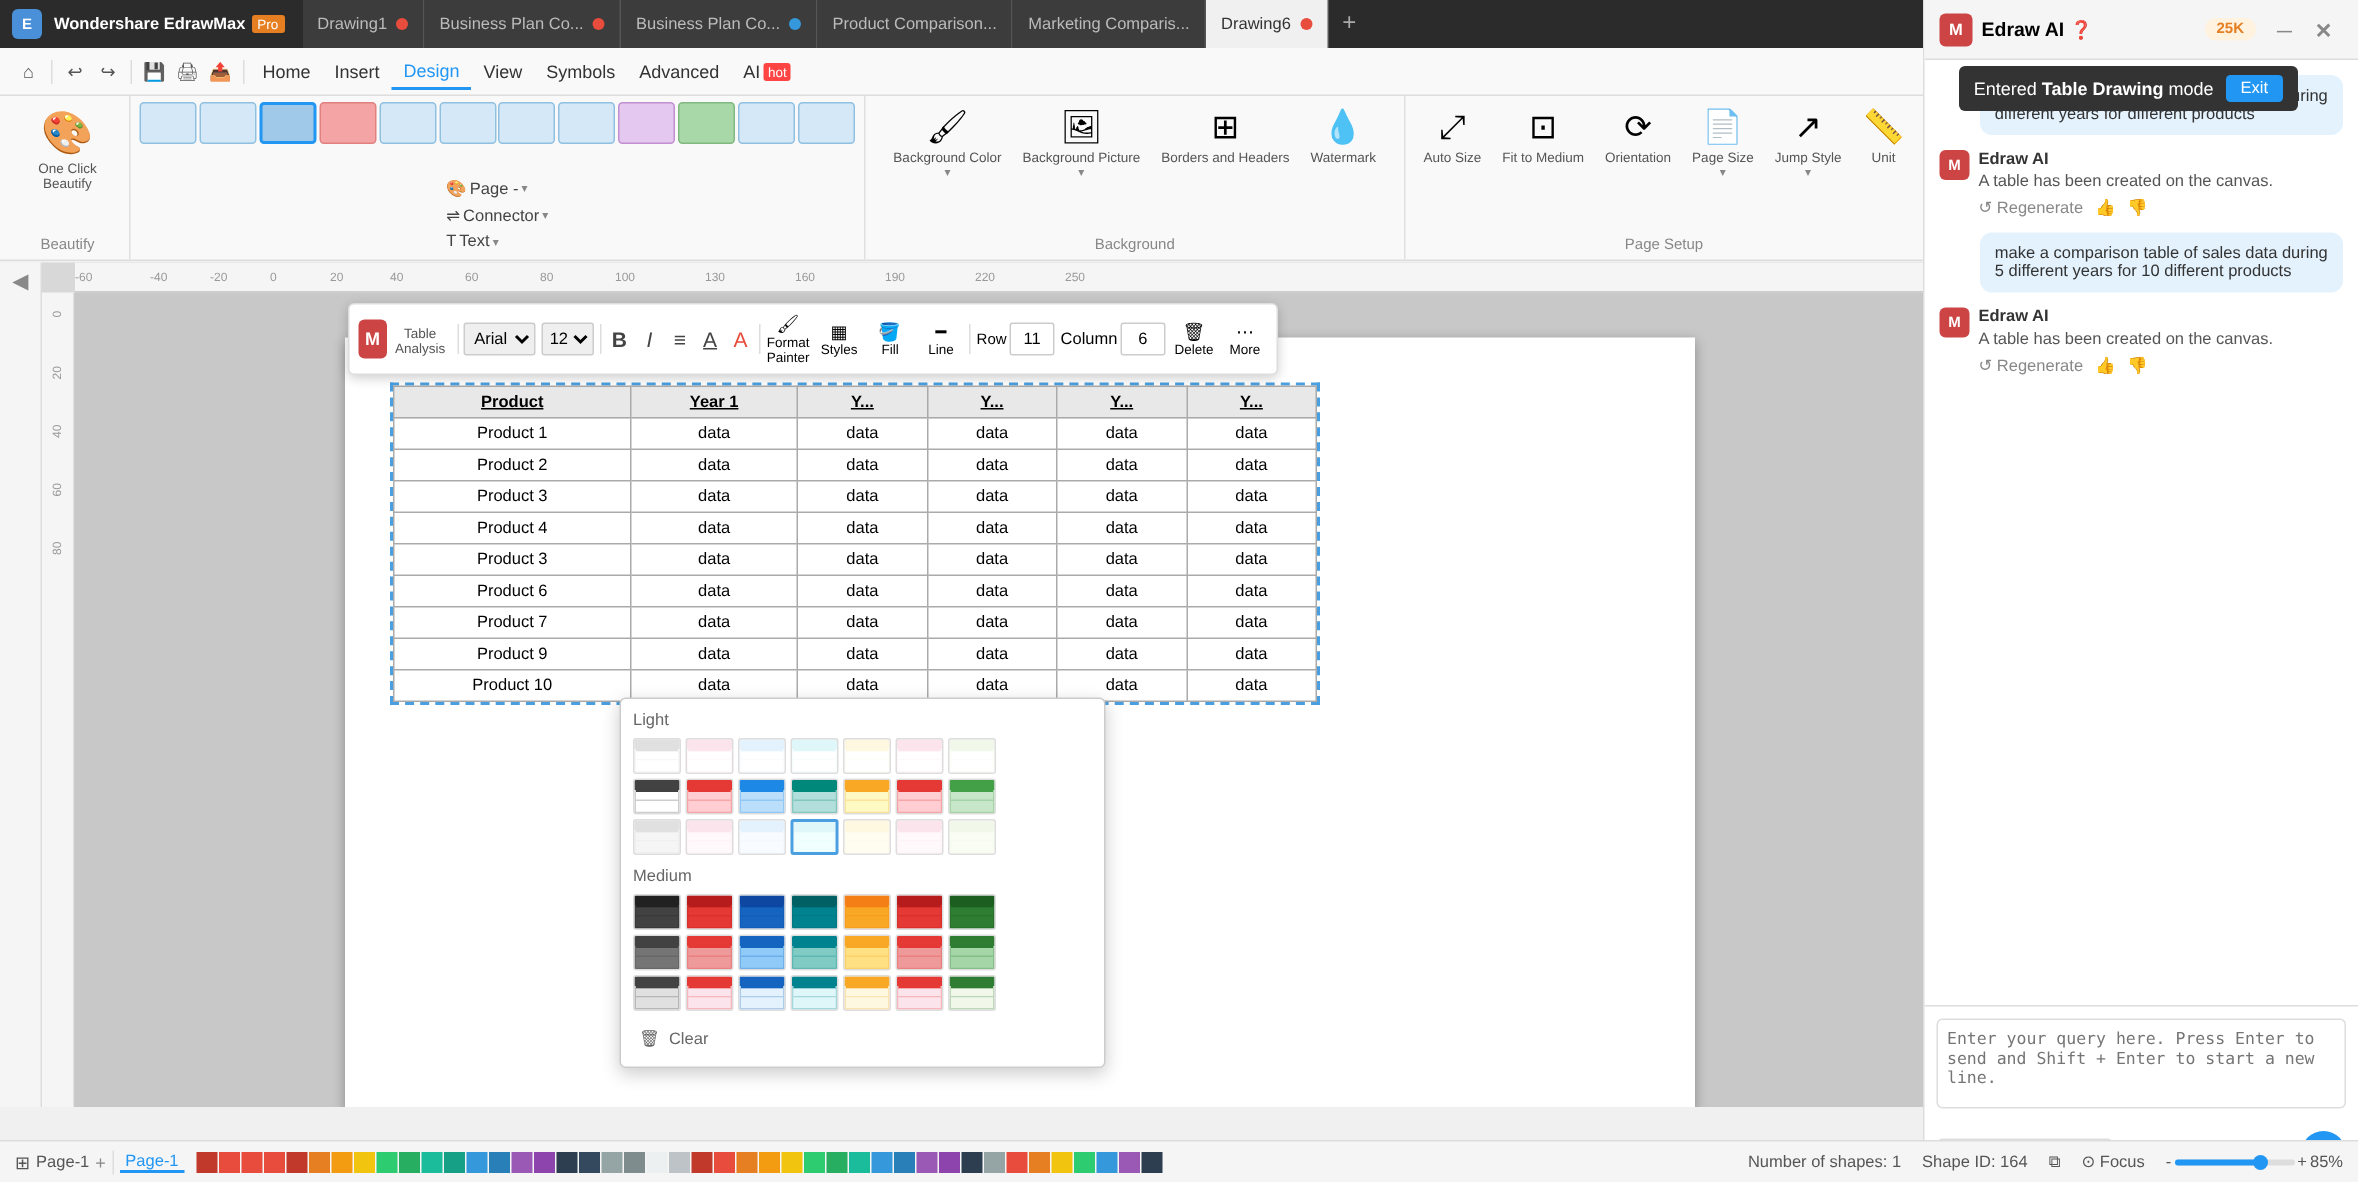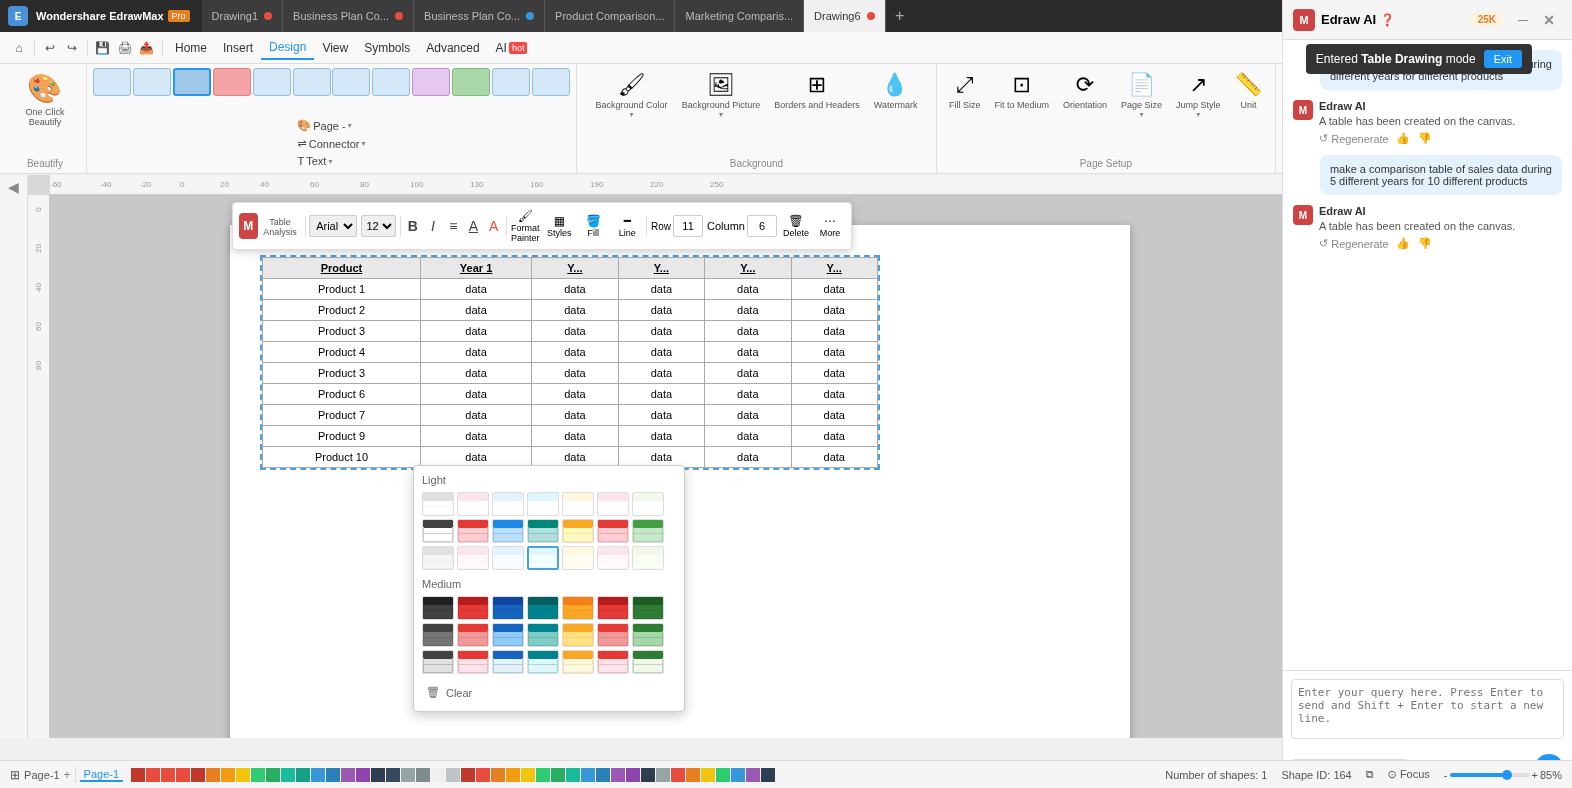--- a/index.html
+++ b/index.html
@@ -144,21 +144,21 @@
 
     .data-table { width: 100%; border-collapse: collapse; font-size: 11px; }
     .data-table td, .data-table th { border: 1px solid #aaa; padding: 4px 8px; white-space: nowrap; }
     .data-table th { background: #e8e8e8; font-weight: bold; text-align: center; text-decoration: underline; }
     .data-table td { text-align: center; }
 
     
     #style-picker {
       position: absolute;
       top: 290px; left: 385px;
-      width: 272px;
+      width: 324px;
       background: white;
       border: 1px solid #ccc;
       border-radius: 4px;
       box-shadow: 0 4px 12px rgba(0,0,0,0.2);
       z-index: 100;
       padding: 8px;
     }
     .sp-section-title { font-size: 11px; color: #666; margin-bottom: 6px; }
     .sp-grid { display: grid; grid-template-columns: repeat(7, 32px); gap: 3px; margin-bottom: 8px; }
     .sp-item { width: 32px; height: 24px; cursor: pointer; border: 1px solid #ddd; border-radius: 2px; overflow: hidden; }
@@ -467,21 +467,21 @@
         <div class="ribbon-btn-label">Watermark</div>
       </div>
     </div>
     <div class="ribbon-section-title">Background</div>
   </div>
 
   <div class="ribbon-section" style="min-width:300px;">
     <div class="ribbon-tools">
       <div class="ribbon-btn">
         <div style="font-size:22px;">⤢</div>
-        <div class="ribbon-btn-label">Fill
+        <div class="ribbon-btn-label">Auto
 Size</div>
       </div>
       <div class="ribbon-btn">
         <div style="font-size:22px;">⊡</div>
         <div class="ribbon-btn-label">Fit to
 Medium</div>
       </div>
       <div class="ribbon-btn">
         <div style="font-size:22px;">⟳</div>
         <div class="ribbon-btn-label">Orientation</div>

